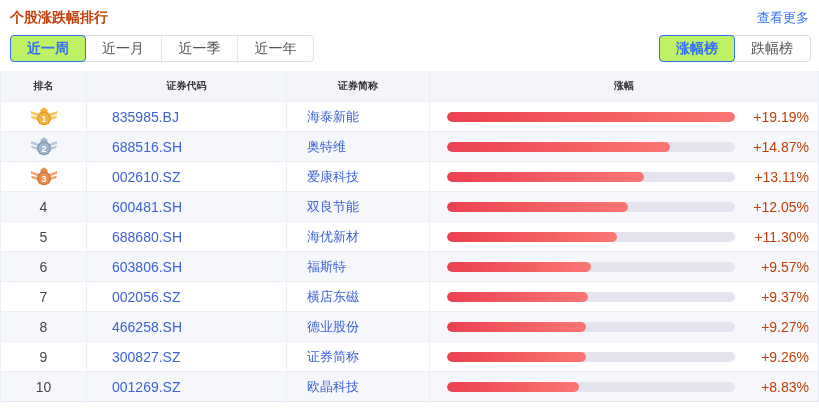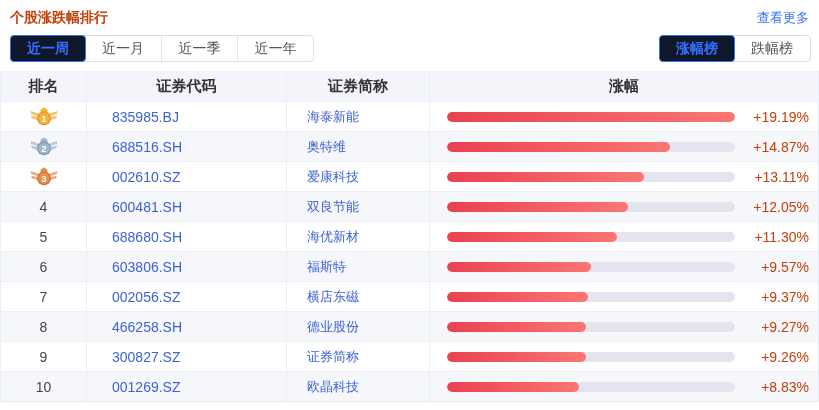--- a/index.html
+++ b/index.html
@@ -42,37 +42,37 @@
   }
   .seg-item:first-child { border-left: none; }
   .seg-item.active {
     color: #3370ff;
     font-weight: bold;
     border: 1px solid #3370ff;
     border-radius: 4px;
     margin: -1px;
     height: 27px;
     line-height: 25px;
-    background: #0f172a;
+    background: #bef264;
     z-index: 2;
   }
   .seg-item.active + .seg-item { border-left: none; }
 
   .rank-table {
     margin-top: 9px;
     border-left: 1px solid #eceef5;
     border-right: 1px solid #eceef5;
     border-bottom: 1px solid #e6e9f2;
     width: 819px;
   }
   .t-header {
     display: flex;
     background: #f4f5fa;
     height: 30px; line-height: 30px;
-    font-size: 15px; font-weight: bold; color: #333;
+    font-size: 10px; font-weight: bold; color: #333;
   }
   .t-row {
     display: flex;
     height: 30px;
     align-items: center;
     border-top: 1px solid #eceef5;
     background: #fff;
     font-size: 13px;
   }
   .t-row.stripe { background: #f6f7fb; }

